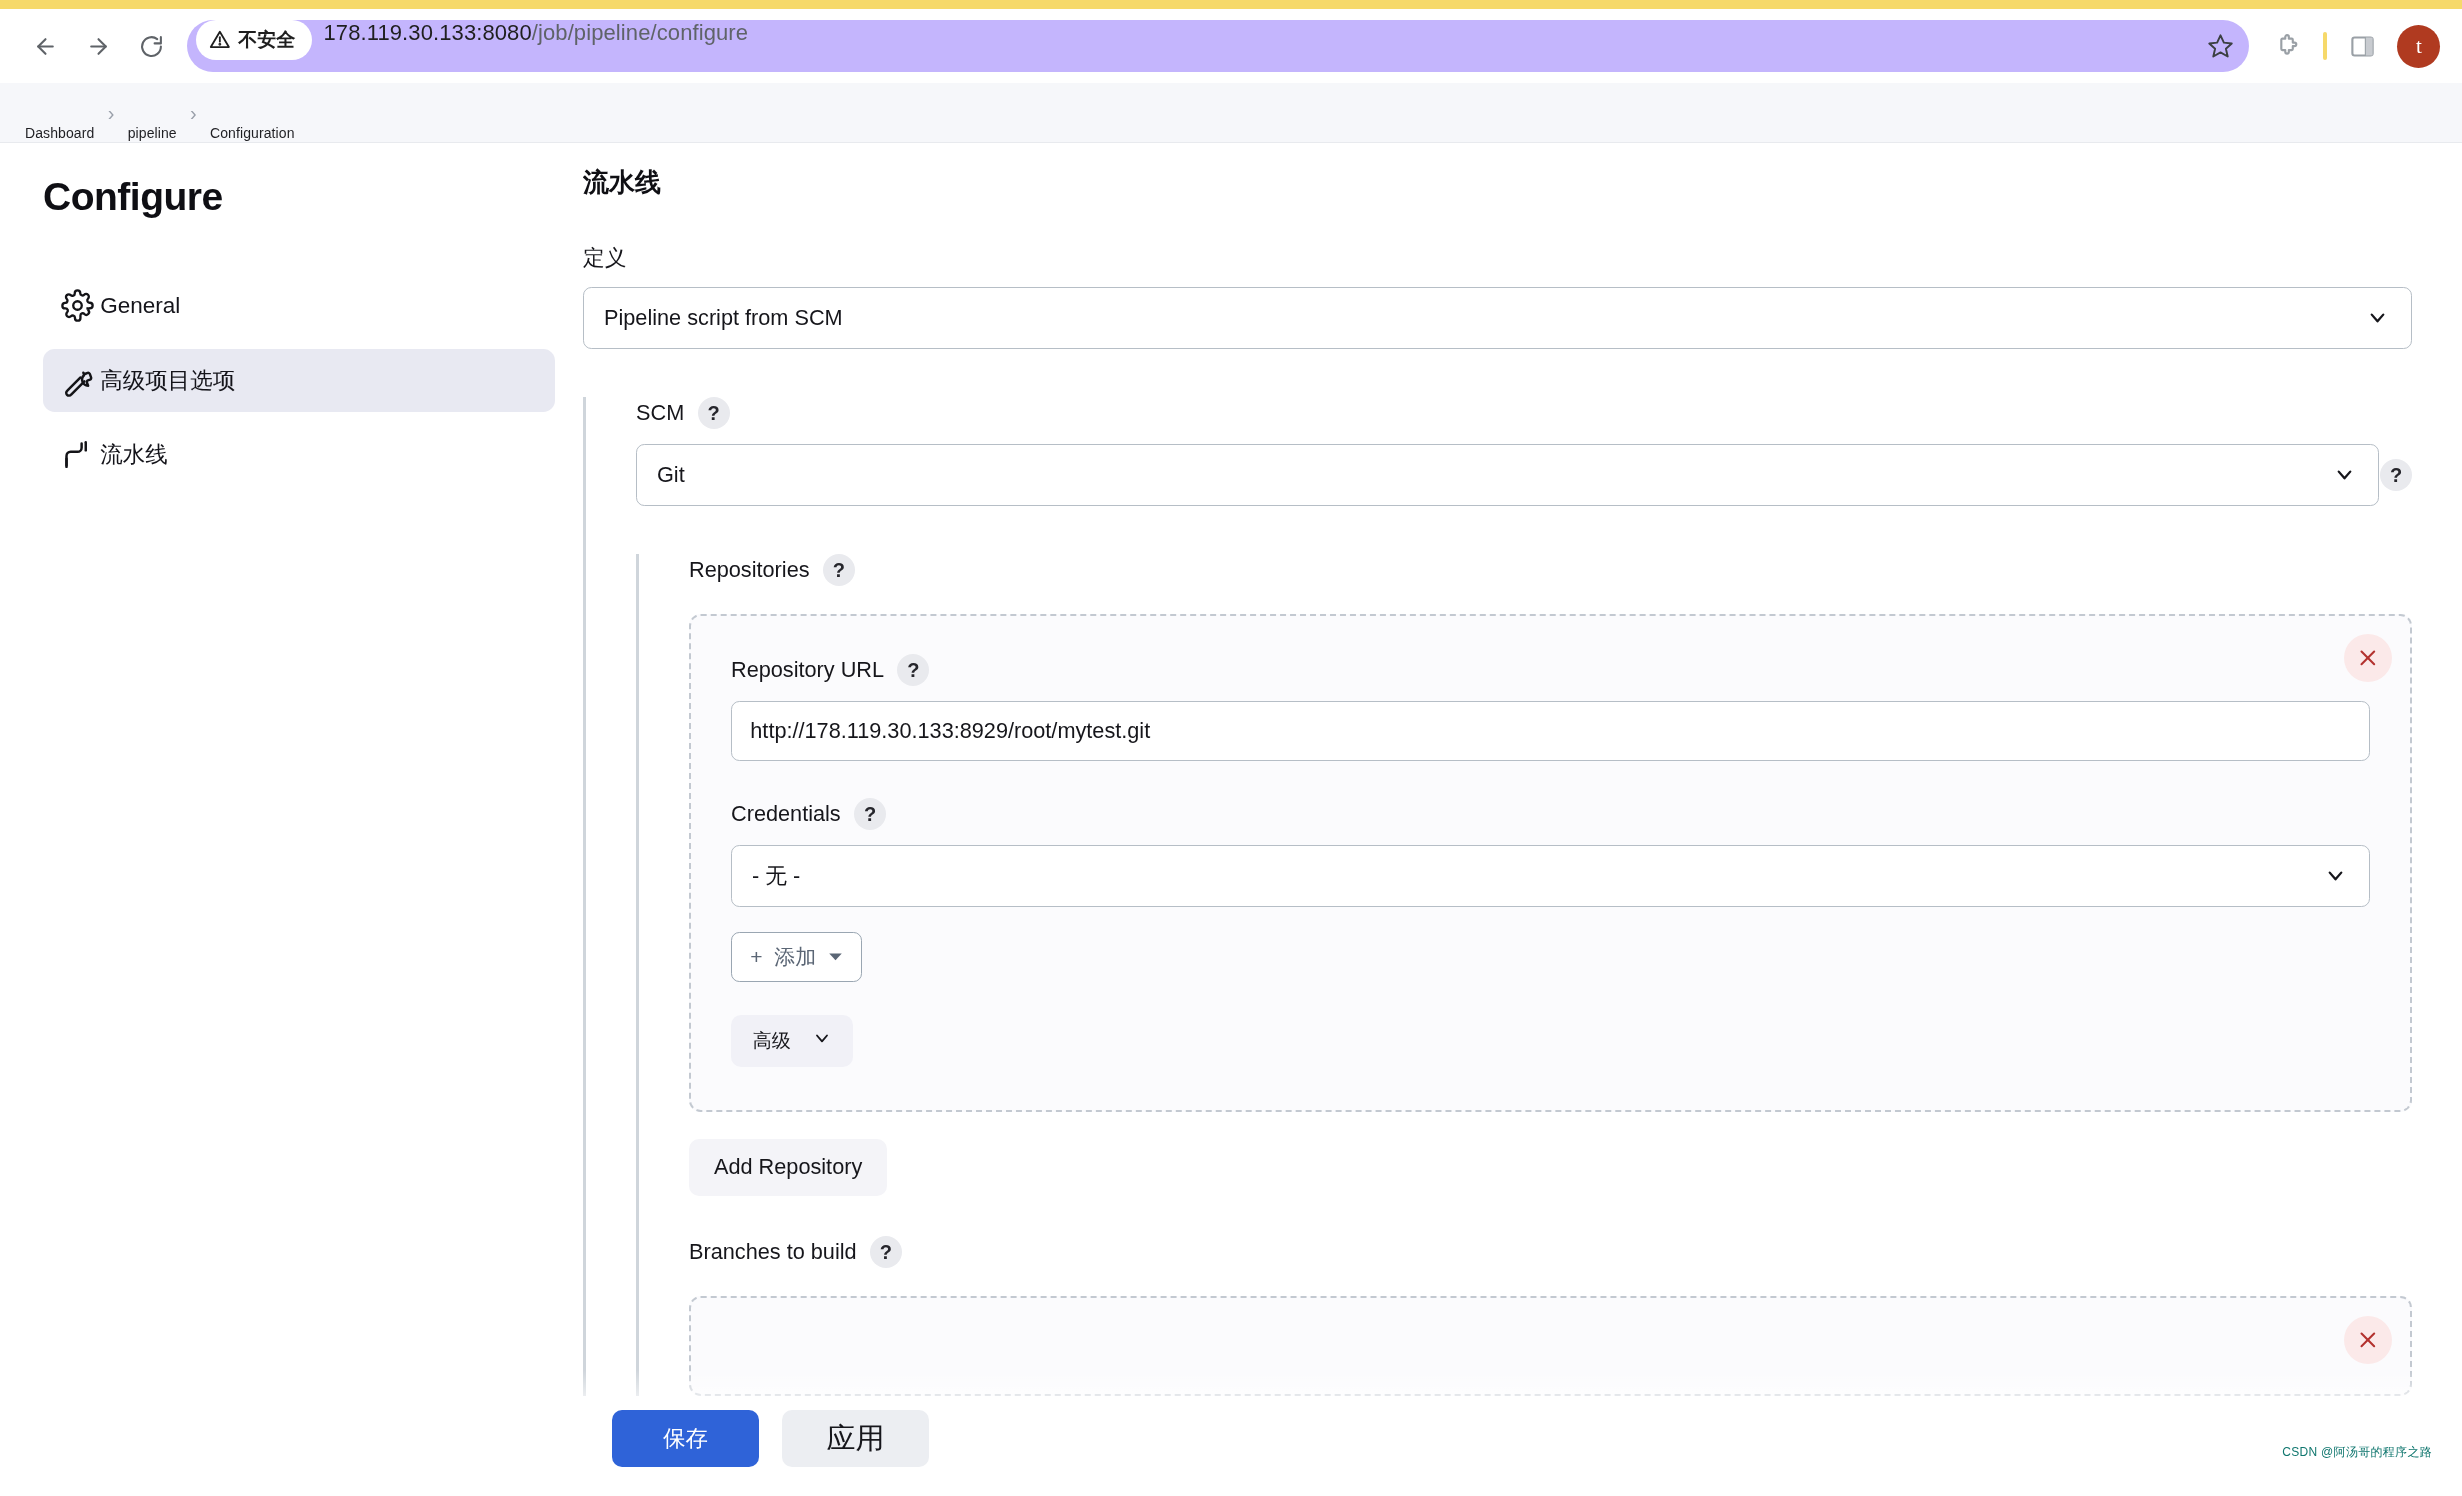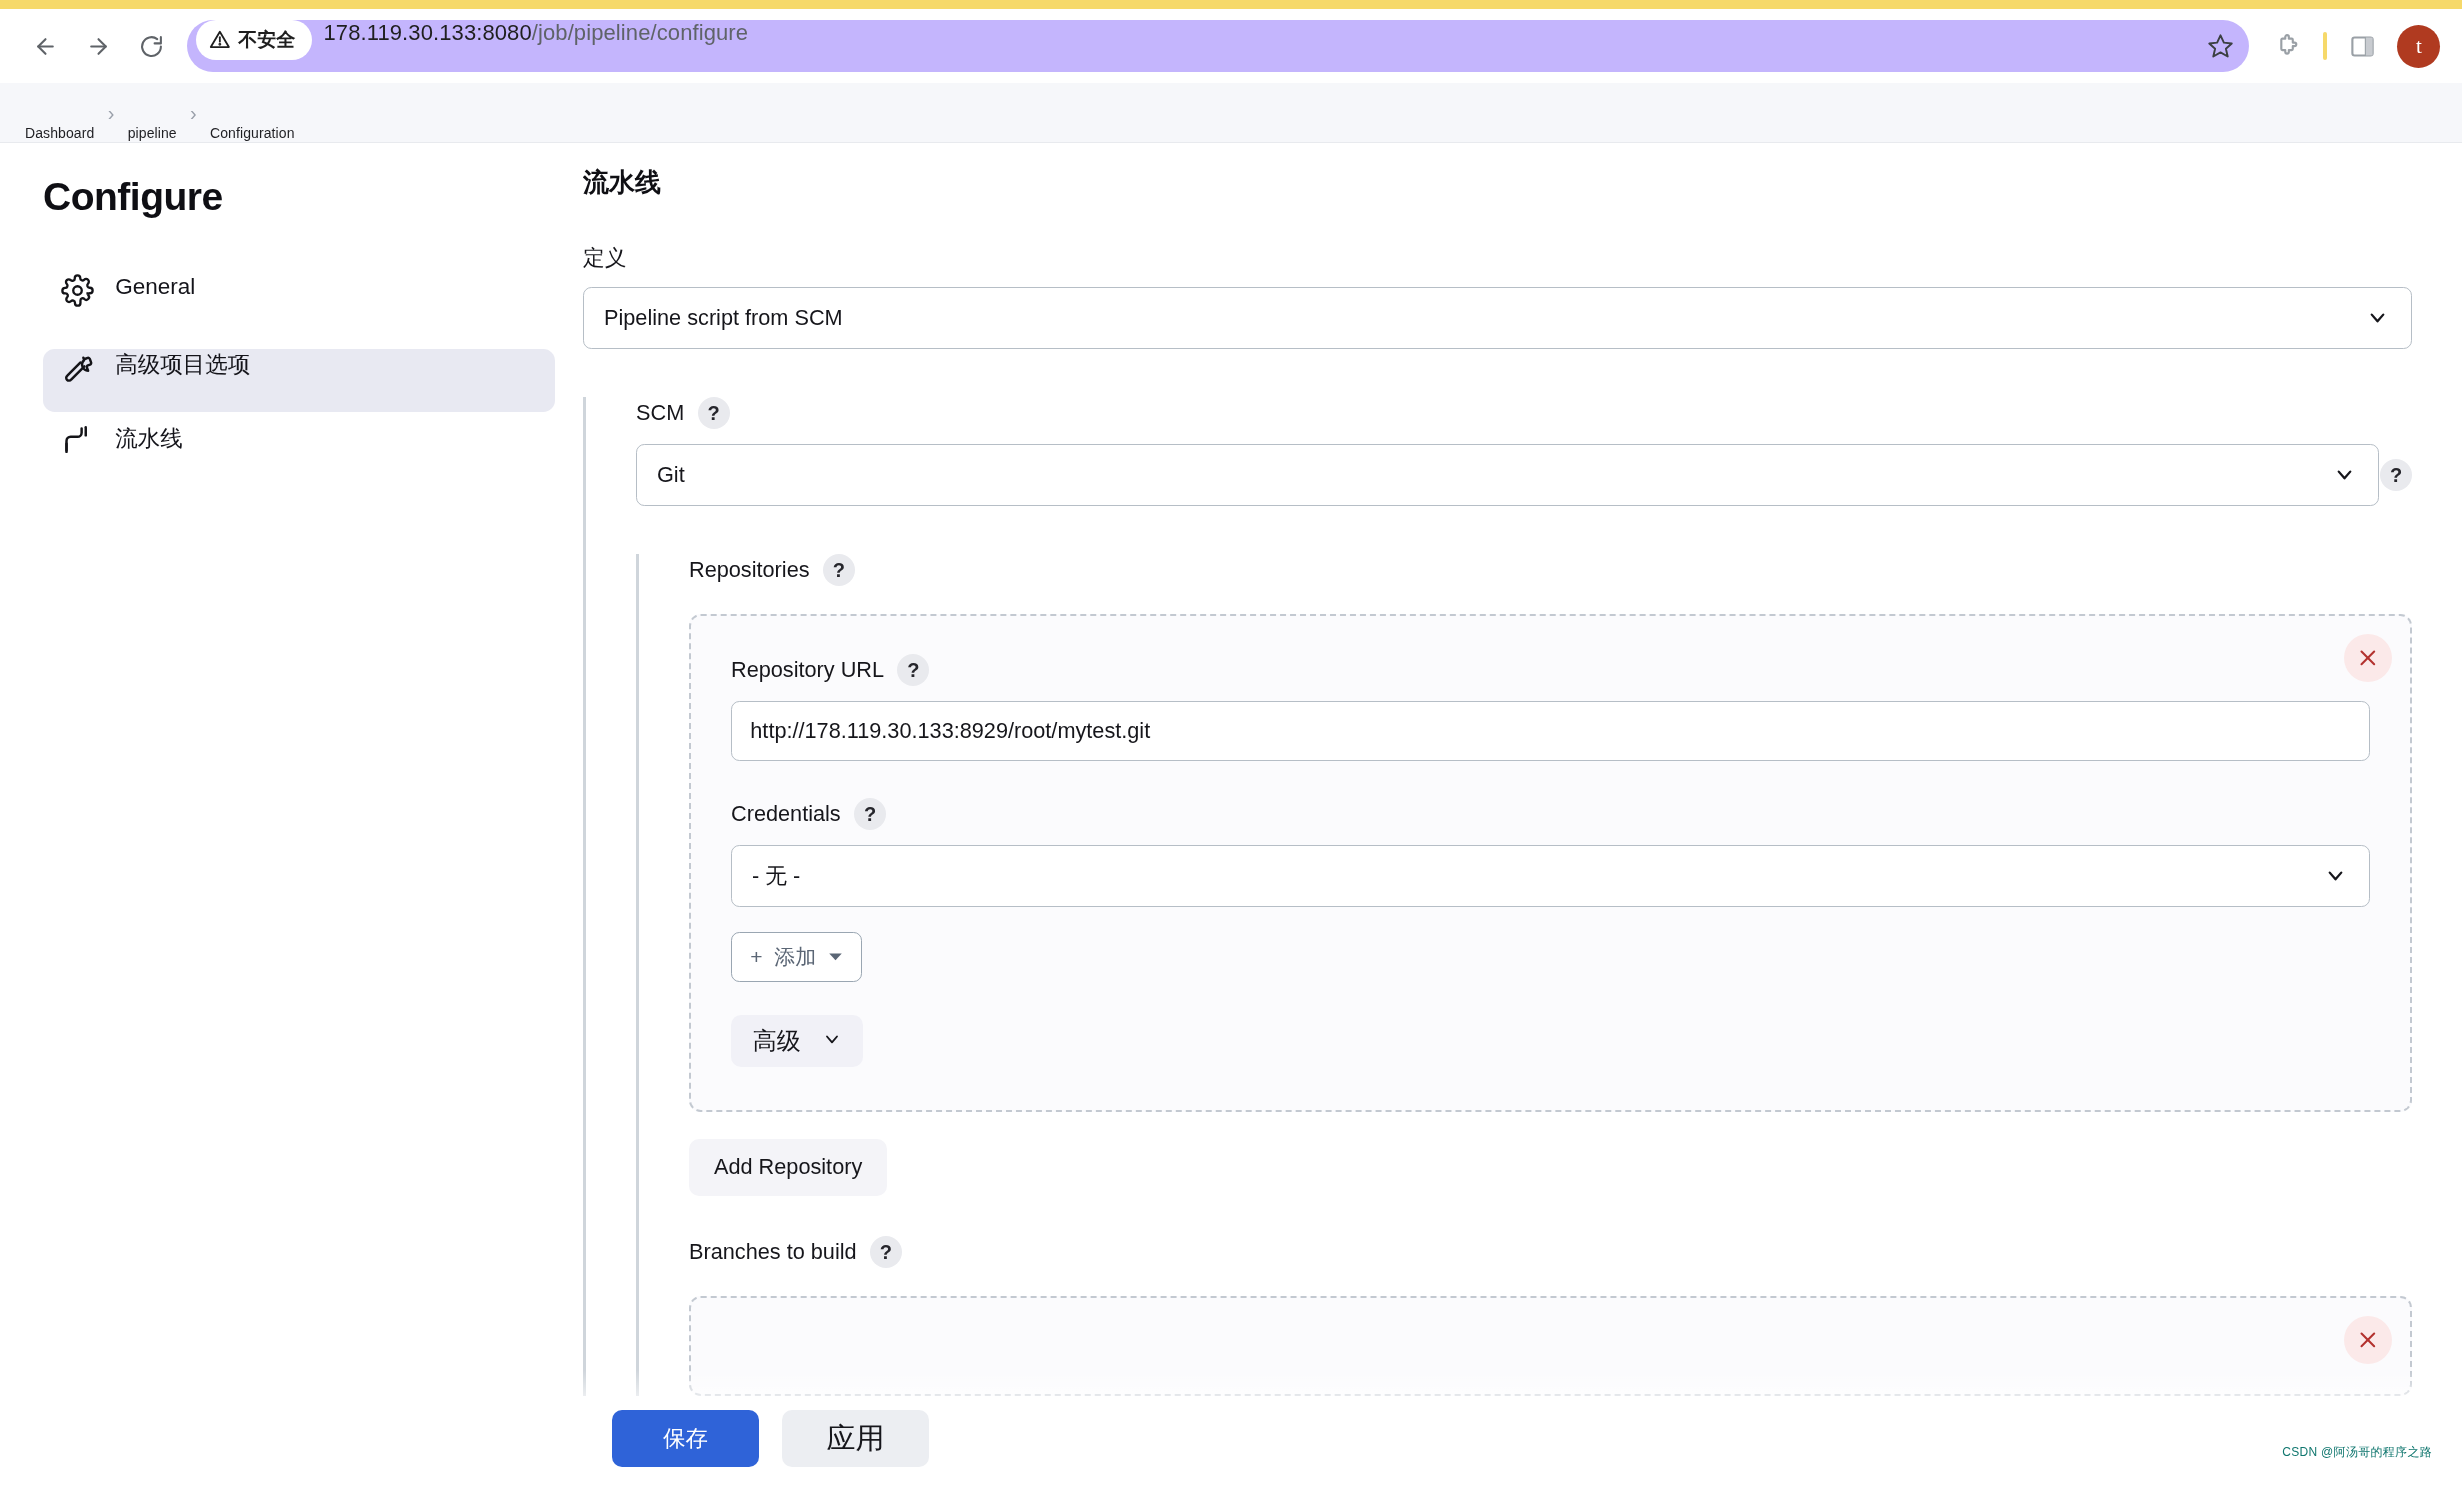--- a/index.html
+++ b/index.html
@@ -77,21 +77,21 @@
   
   .page { display: flex; height: calc(1496px - 83px - 61px); position: relative; background: #fff; }
 
   
   .sidebar { width: 583px; flex: 0 0 583px; padding: 32px 28px 0 43px; }
   .sidebar h1 {
     font-size: 39px; font-weight: 700; color: #0f0f14; letter-spacing: -0.5px;
     margin-bottom: 55px;
   }
   .side-item {
-    display: flex; gap: 21px;
+    display: flex; align-items: center; gap: 6px;
     height: 63px; border-radius: 11.7px; padding: 0 18.3px; margin-bottom: 11.7px;
   }
   .side-item.active { background: #e8e9f2; }
   .side-item .s-ico { width: 33px; height: 33px; flex: 0 0 33px; color: #141418; }
   .side-item .s-label { font-size: 22.5px; color: #14141a; }
 
   
   .main { flex: 1; padding: 21.7px 50px 0 0; overflow: hidden; position: relative; }
   .main-inner { max-width: 1874px; }
   .sec-title { font-size: 26px; font-weight: 700; color: #0f0f14; margin-bottom: 43px; }
@@ -136,21 +136,21 @@
   .gap-md { height: 25px; }
 
   .btn-outline {
     display: inline-flex; align-items: center; gap: 11.7px;
     height: 50px; padding: 0 18.3px; border: 1.7px solid #9aa6b2; border-radius: 8.3px;
     background: #fff; font-size: 21px; color: #5b6675;
   }
   .btn-soft {
     display: inline-flex; align-items: center; gap: 21px;
     height: 52px; padding: 0 21.7px; border-radius: 10px;
-    background: #f1f1f7; font-size: 24px; color: #16161b; border: none;
+    background: #f1f1f7; font-size: 19px; color: #16161b; border: none;
   }
   .btn-plain {
     display: inline-flex; align-items: center;
     height: 57px; padding: 0 25px; border-radius: 10px;
     background: #f4f4f8; font-size: 21.7px; color: #16161b; border: none;
   }
 
   
   .sticky-footer {
     position: absolute; left: 0; right: 0; bottom: 0; height: 125px;

